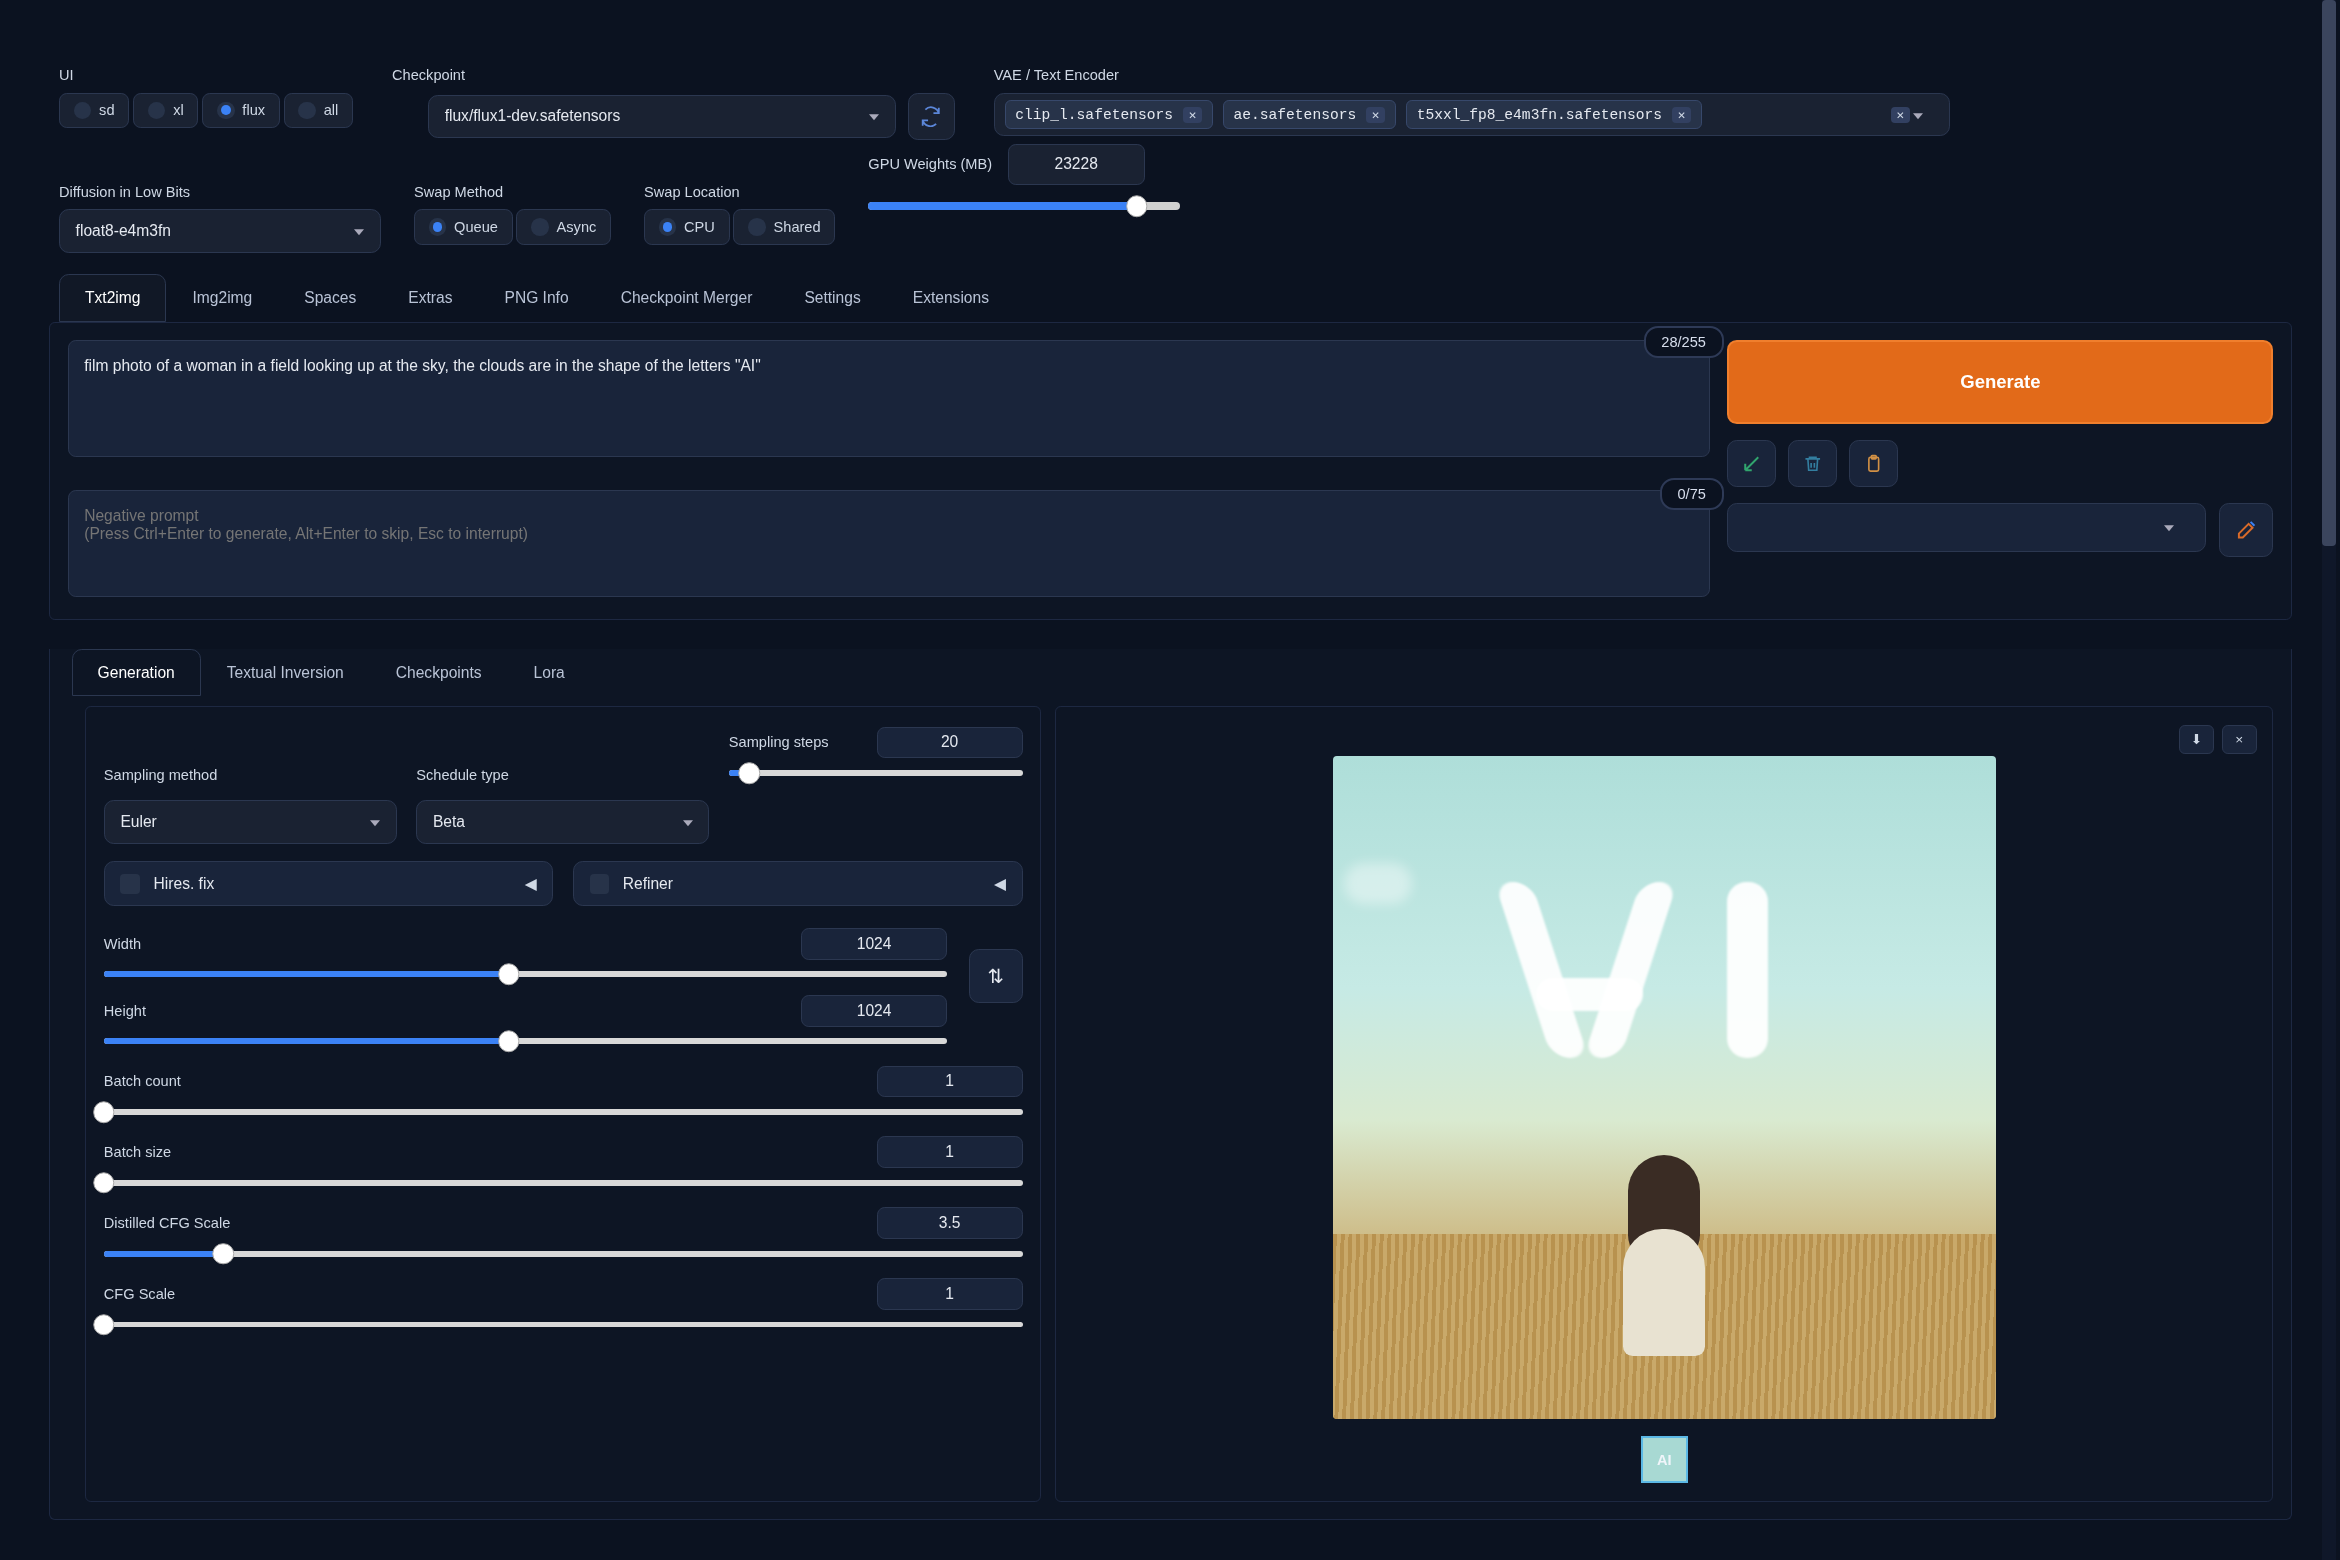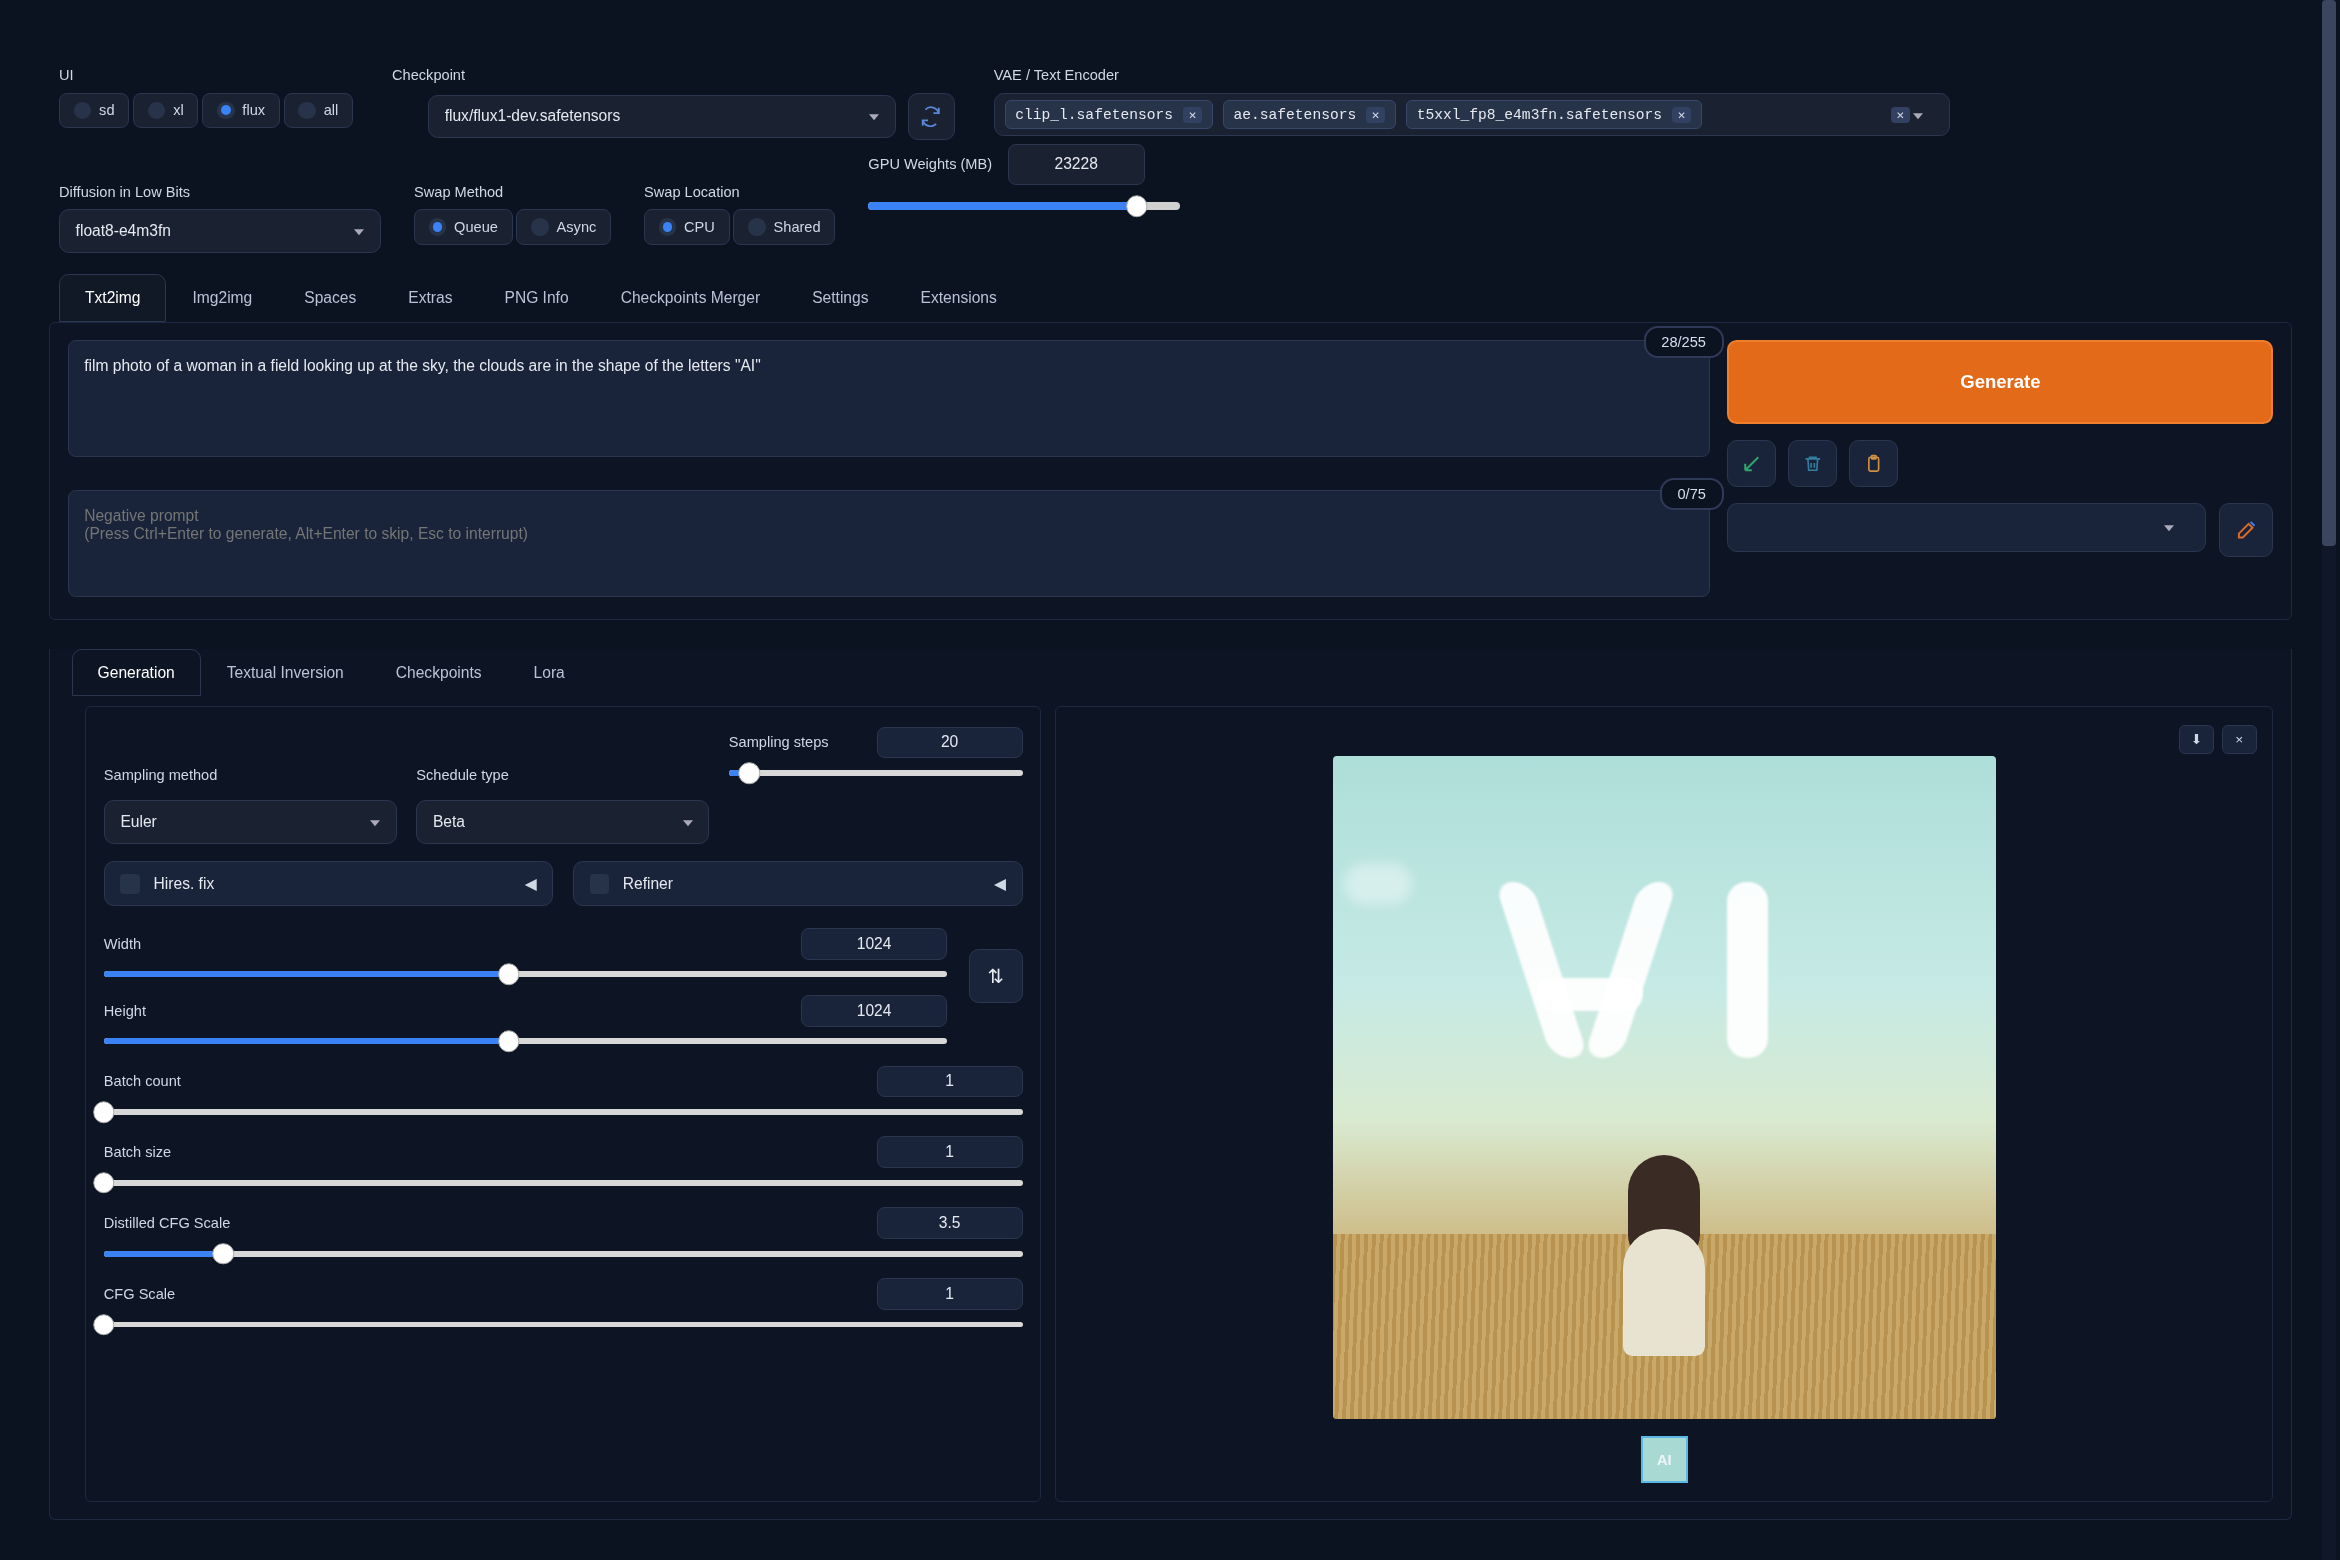--- a/index.html
+++ b/index.html
@@ -313,21 +313,21 @@
     </div>
   </div>
 </div>
 
 <div class="tabs">
   <span class="tab active">Txt2img</span>
   <span class="tab">Img2img</span>
   <span class="tab">Spaces</span>
   <span class="tab">Extras</span>
   <span class="tab">PNG Info</span>
-  <span class="tab">Checkpoints Merger</span>
+  <span class="tab">Checkpoint Merger</span>
   <span class="tab">Settings</span>
   <span class="tab">Extensions</span>
 </div>
 
 <div class="canvas">
   <div class="prompt-col">
     <span class="token-badge" style="right:-13.7px;top:-14.6px;">28/255</span>
     <textarea class="prompt-box" id="prompt-ta" style="">film photo of a woman in a field looking up at the sky, the clouds are in the shape of the letters "AI"</textarea>
     <span class="token-badge" style="right:-13.7px;top:138px;">0/75</span>
     <textarea class="prompt-box neg" id="neg-ta" placeholder="Negative prompt

